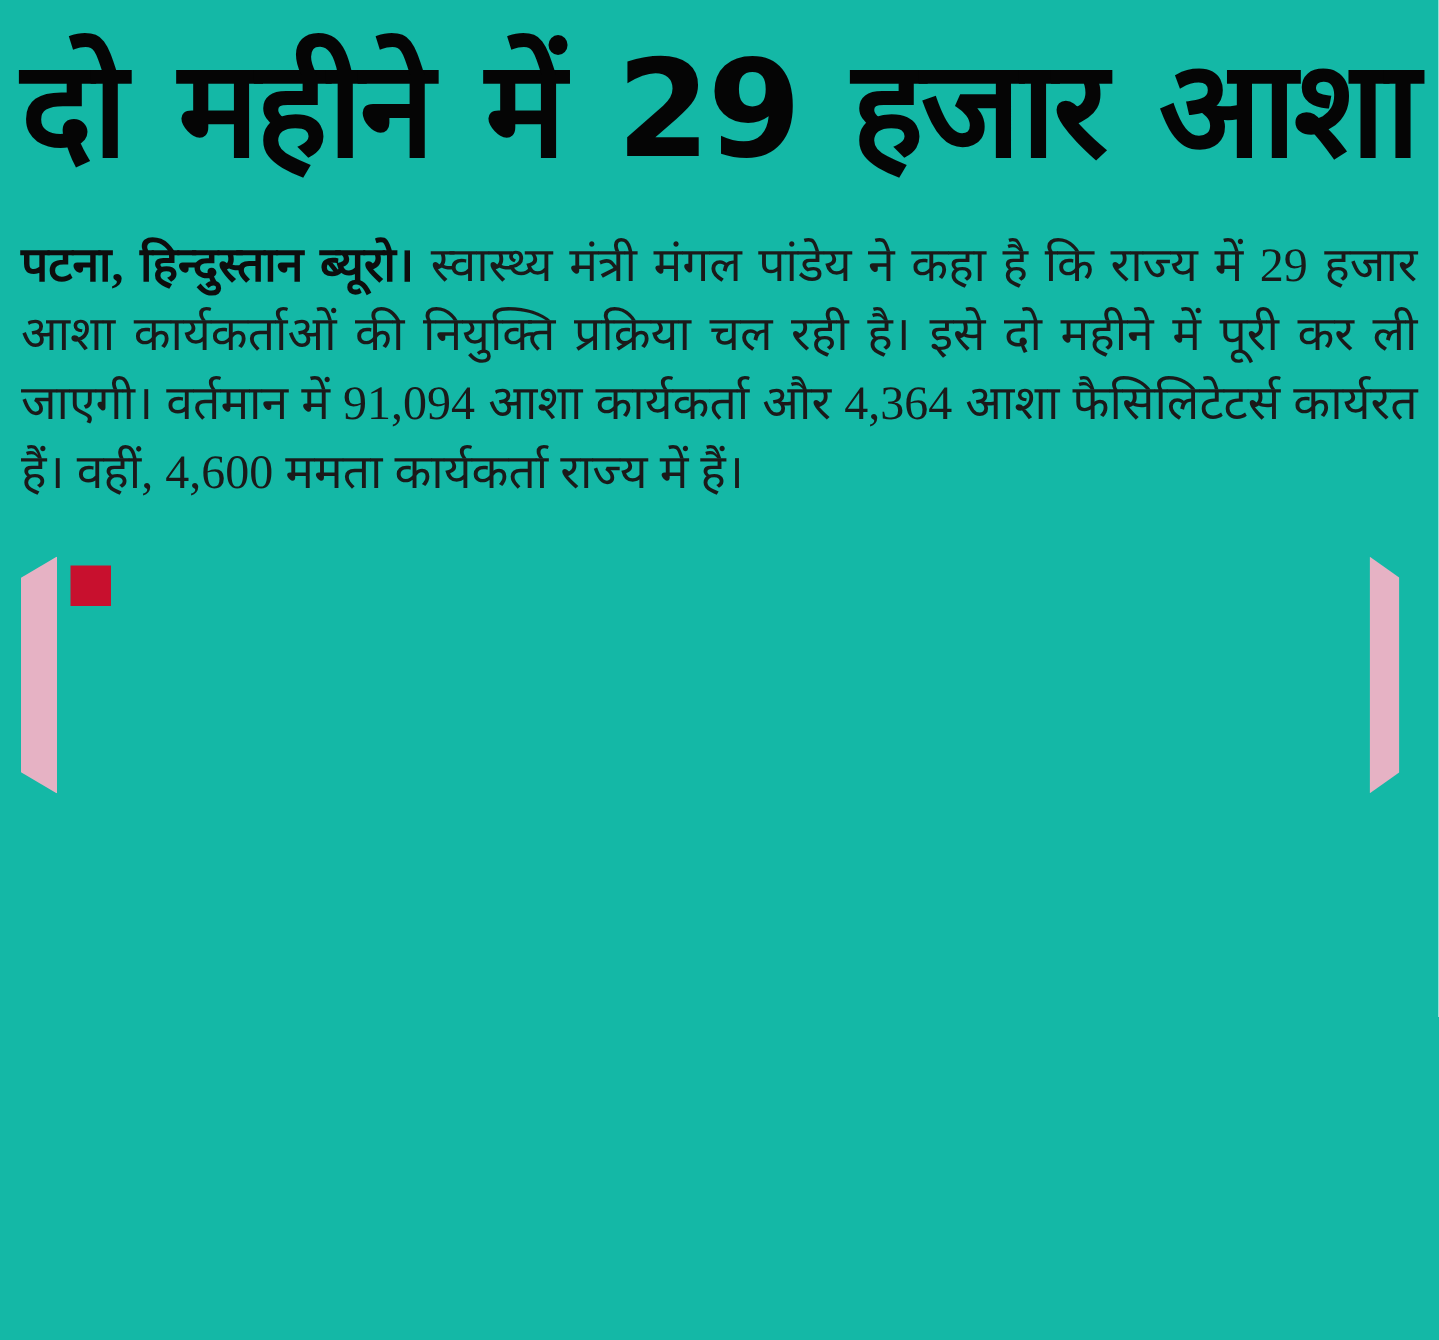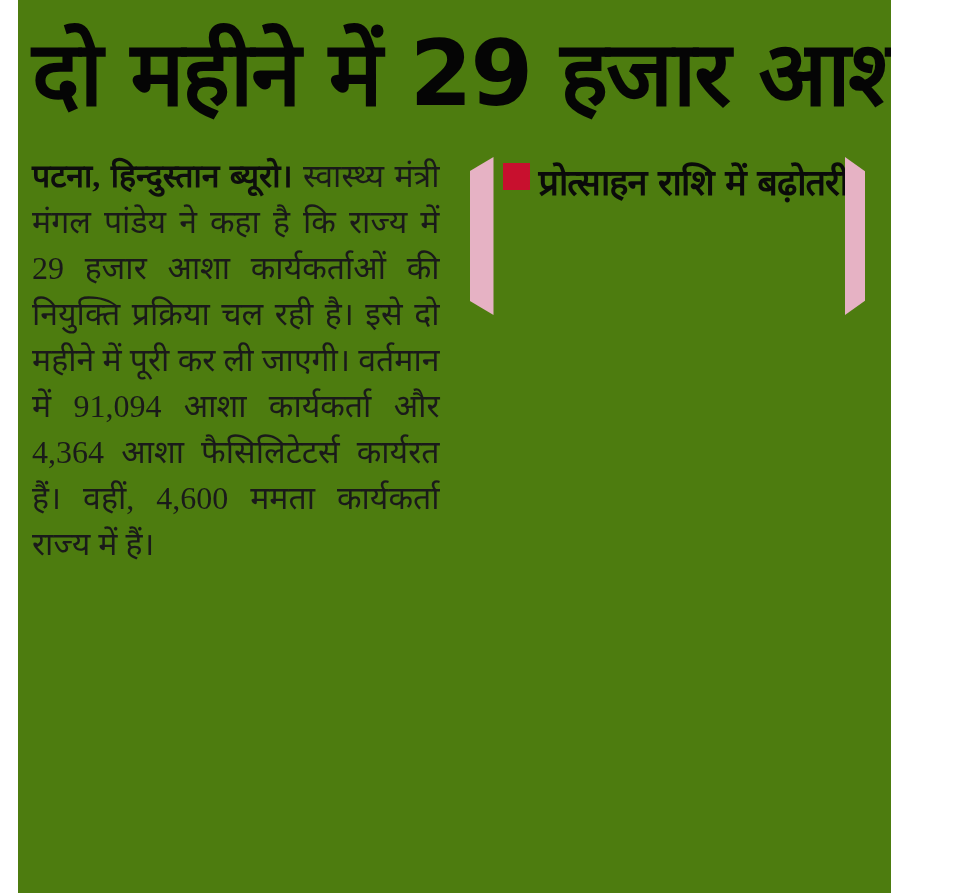--- a/index.html
+++ b/index.html
@@ -1,33 +1,32 @@
 <!DOCTYPE html>
 <html lang="hi"><head>
 <meta charset="utf-8">
 <style>
   html, body { margin: 0; padding: 0; background: #ffffff; }
   .page {
-    width: 873px; height: 893px; box-sizing: border-box;
-    background: #4d7c0f; color: #151515;
+    width: 959px; height: 893px; box-sizing: border-box;
+    background: #14b8a6; color: #151515;
     padding: 8px 14px 0 14px; overflow: hidden;
     font-family: "Liberation Serif", "DejaVu Serif", serif;
-    margin-left: 18px;
   }
   .headline {
     margin: 0; color: #050505;
     font-family: "DejaVu Sans", "Liberation Sans", sans-serif;
     font-weight: 800; font-size: 90px; line-height: 131px;
     letter-spacing: -2px;
   }
   .hl-line {
     display: block; white-space: nowrap;
     text-align: justify; text-align-last: justify;
   }
-  .columns { display: flex; gap: 30px; margin-top: 14px; }
+  .columns { display: flex; gap: 30px; margin-top: 14px; flex-direction: column; }
   .col { flex: 1 1 0; min-width: 0; }
   .body-para {
     margin: 0; font-size: 32px; line-height: 46px;
     text-align: justify; text-justify: inter-word; color: #1a1a1a;
   }
   .indent { text-indent: 44px; }
   .dateline { font-weight: 700; color: #0d0d0d; }
   .pull-quote {
     display: flex; align-items: flex-start; gap: 9px;
     margin: 4px 0 16px 0; min-height: 160px;
@@ -60,21 +59,20 @@
       <p class="body-para"><strong class="dateline">पटना, हिन्दुस्तान ब्यूरो।</strong>
         <span>स्वास्थ्य मंत्री मंगल पांडेय ने कहा है कि राज्य में 29 हजार आशा कार्यकर्ताओं की नियुक्ति प्रक्रिया चल रही है। इसे दो महीने में पूरी कर ली जाएगी। वर्तमान में 91,094 आशा कार्यकर्ता और 4,364 आशा फैसिलिटेटर्स कार्यरत हैं। वहीं, 4,600 ममता कार्यकर्ता राज्य में हैं।</span></p>
     </div>
 
     <div class="col">
 
       <div class="pull-quote">
         <div class="pq-bar pq-bar-left"></div>
         <div class="pq-bullet"></div>
         <div class="pq-text">
-          <div class="pq-line">प्रोत्साहन राशि में बढ़ोतरी</div>
         </div>
         <div class="pq-bar pq-bar-right"></div>
       </div>
 
     </div>
 
   </div>
 </div>
 
 </body></html>

